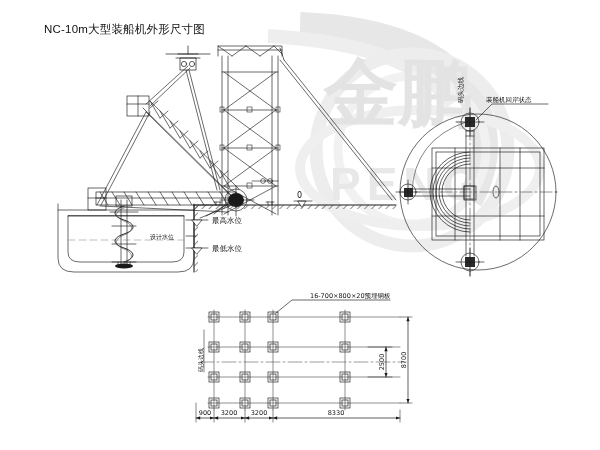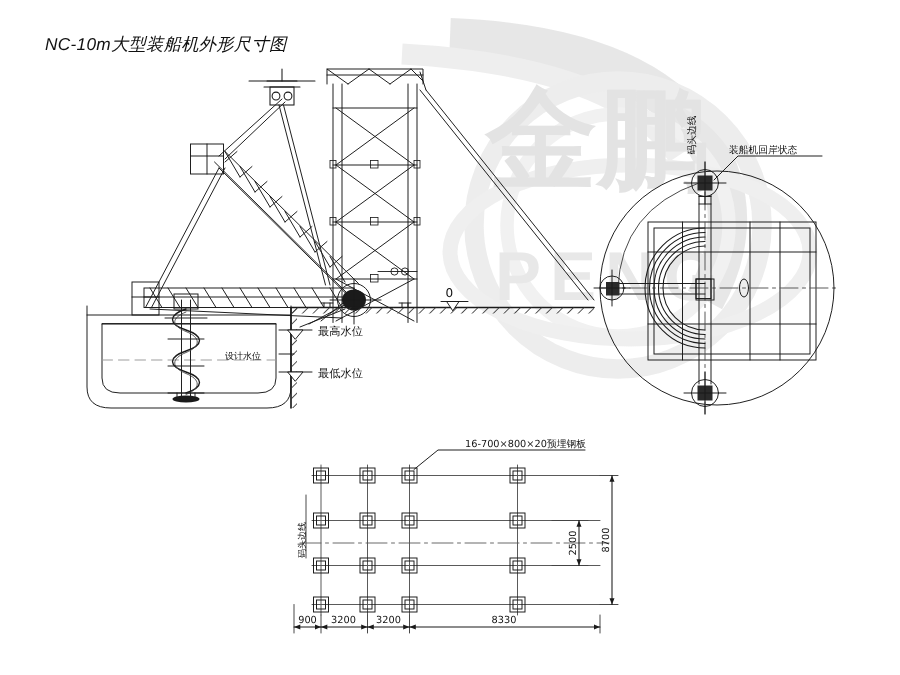--- a/index.html
+++ b/index.html
@@ -4,22 +4,22 @@
 <style>
   html,body{margin:0;padding:0;}
   body{
     width:600px;height:450px;
     background:#ffffff;
     font-family:"Liberation Sans","DejaVu Sans",sans-serif;
     overflow:hidden;position:relative;
   }
   #sheet{position:absolute;left:0;top:0;width:600px;height:450px;}
   .title{
-    position:absolute;left:30px;top:22px;
-    font-size:11.5px;color:#111;letter-spacing:.2px;white-space:nowrap;font-style:italic;
+    position:absolute;left:44px;top:22px;
+    font-size:11.5px;color:#111;letter-spacing:.2px;white-space:nowrap;
   }
   svg{position:absolute;left:0;top:0;}
   .wm{pointer-events:none;}
 </style>
 </head>
 <body>
 
 <div id="sheet">
 
   <svg class="wm" width="600" height="450" viewBox="0 0 600 450">

